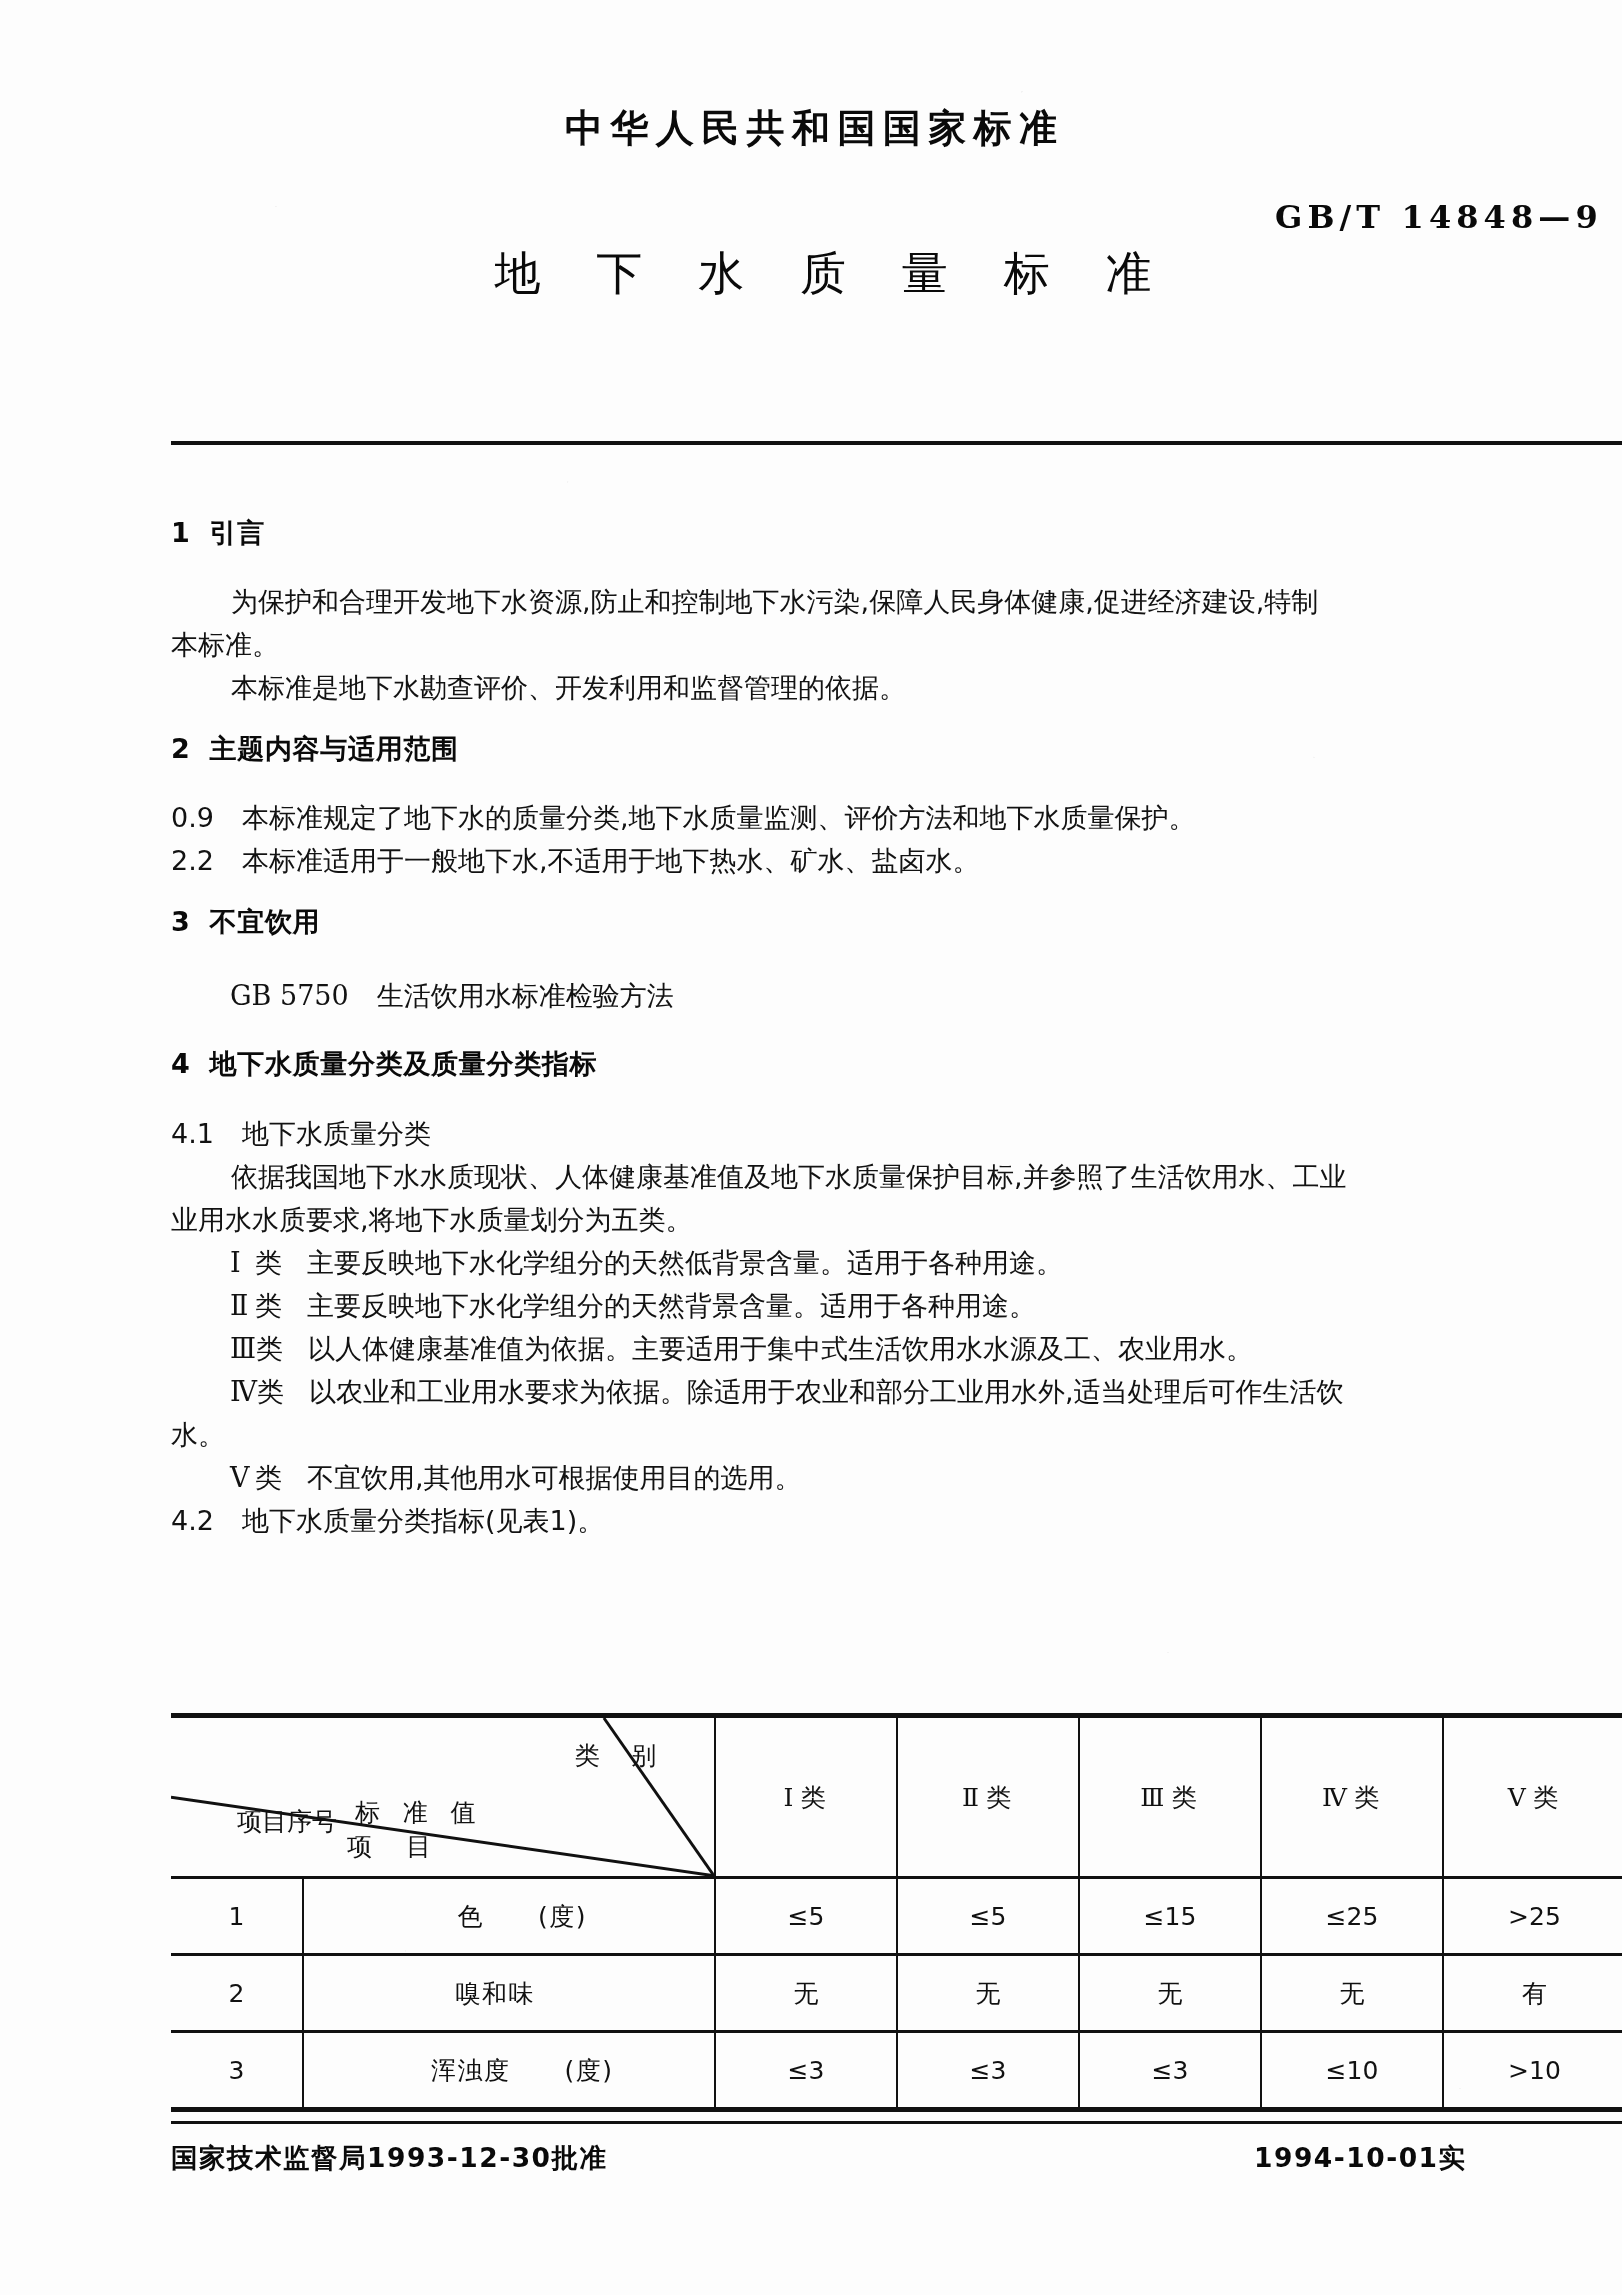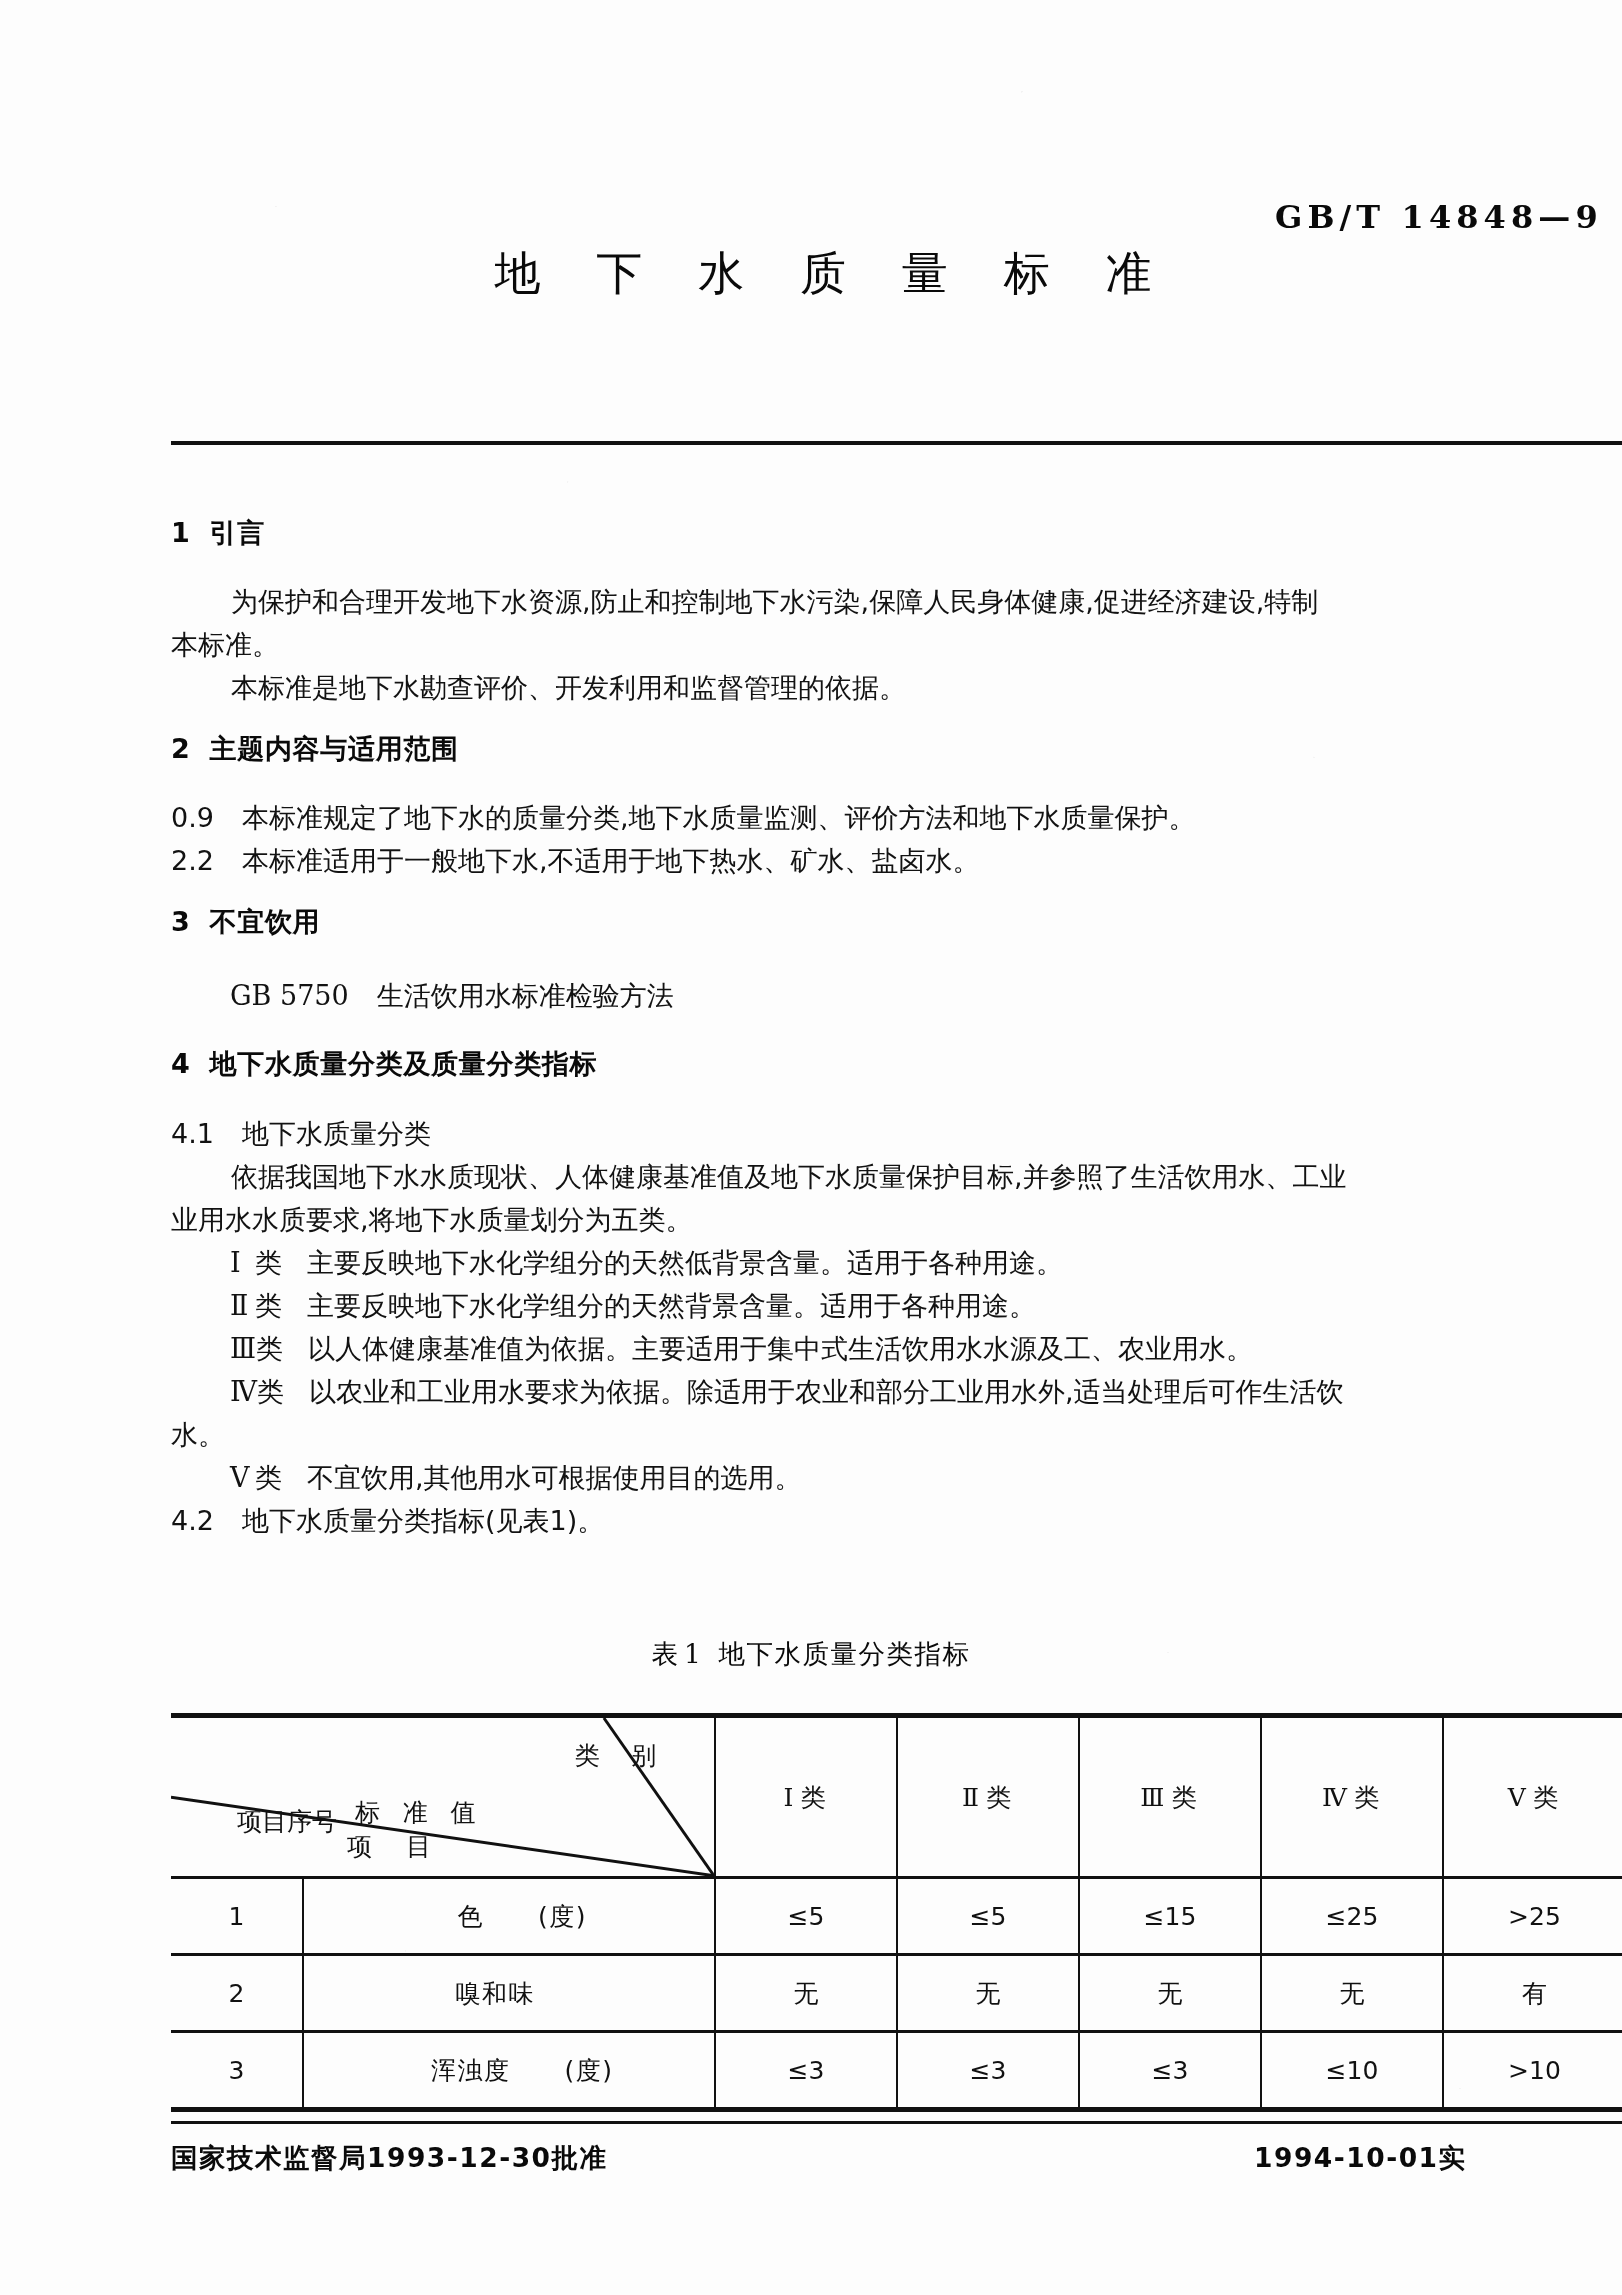--- a/index.html
+++ b/index.html
@@ -302,20 +302,21 @@
     color: #0a0a0a;
     white-space: nowrap;
   }
 </style>
 </head>
 <body>
 
 <div id="page">
   <div class="paper-noise"></div>
 
+  <div class="masthead-cn">中华人民共和国国家标准</div>
 
   <div class="std-number">GB/T 14848—9</div>
 
   <div class="doc-title-cn">地 下 水 质 量 标 准</div>
 
 
   <div class="head-rule"></div>
 
   <div class="body-area">
 
@@ -377,23 +378,20 @@
     <div class="cont-line">水。</div>
     <div class="class-line">
       <span class="roman">Ⅴ</span><span class="lei">类</span><span class="txt">不宜饮用,其他用水可根据使用目的选用。</span>
     </div>
 
     <div class="p-line p-num-line">
       <span class="lead">4.2</span><span>地下水质量分类指标(见表1)。</span>
     </div>
   </div>
 
-  <div class="table-caption">
-    <span>表</span><span class="cap-num">1</span><span>地下水质量分类指标</span>
-  </div>
 
   <div class="tbl-wrap">
     <table class="gw">
       <colgroup>
         <col style="width:132px">
         <col style="width:412px">
         <col style="width:182px">
         <col style="width:182px">
         <col style="width:182px">
         <col style="width:182px">

